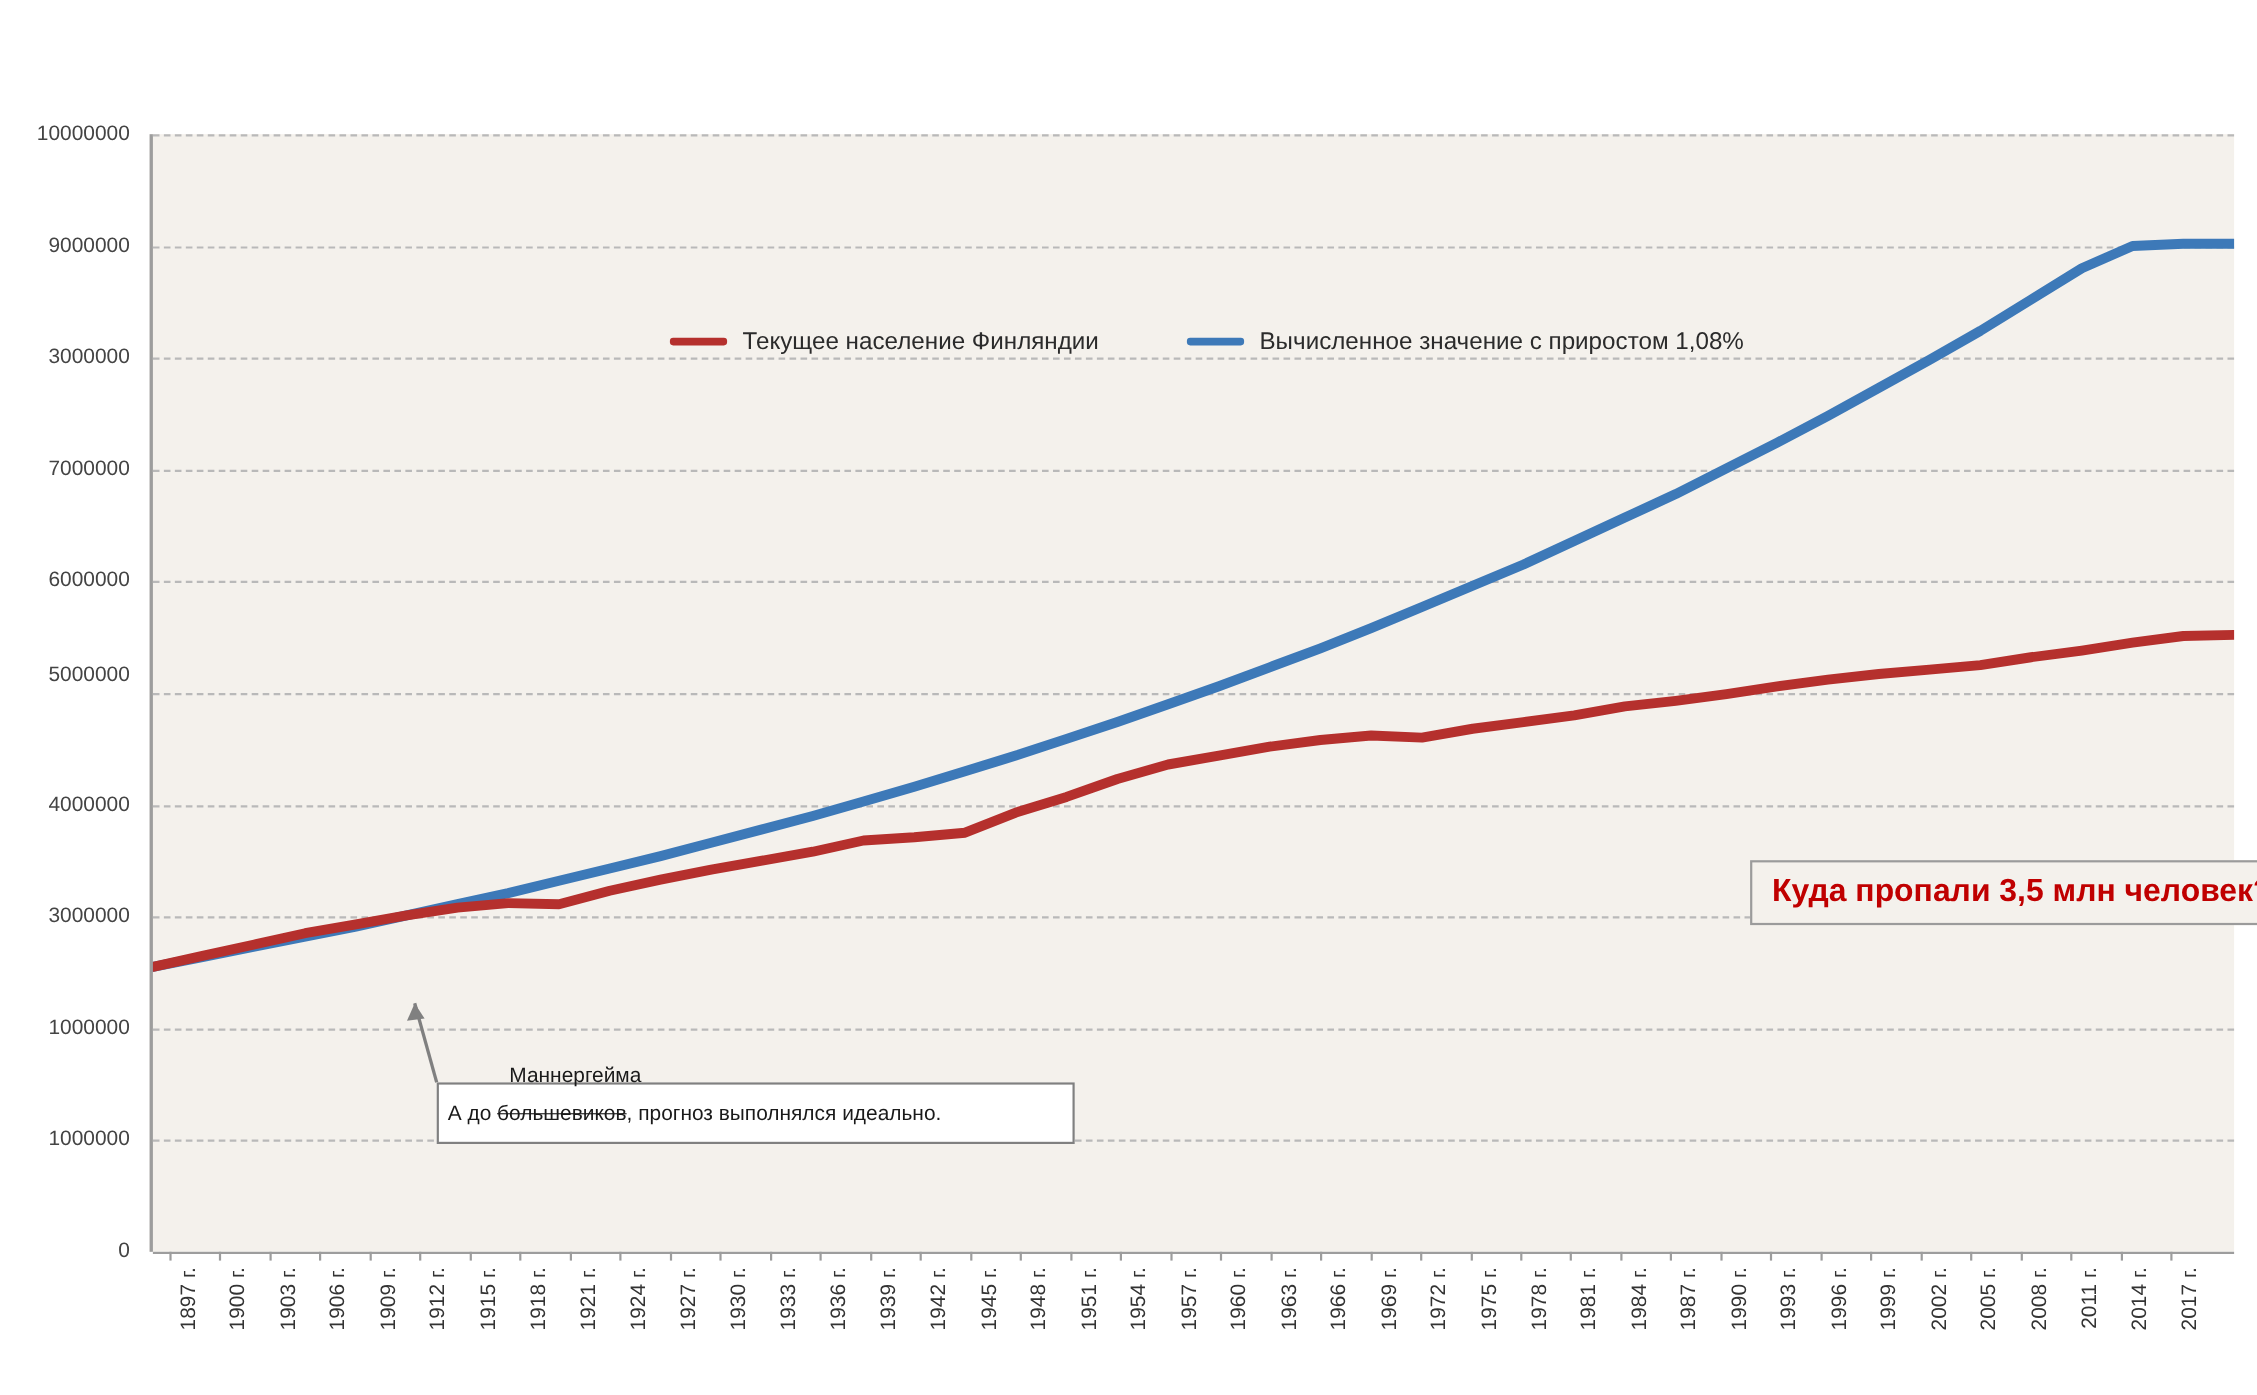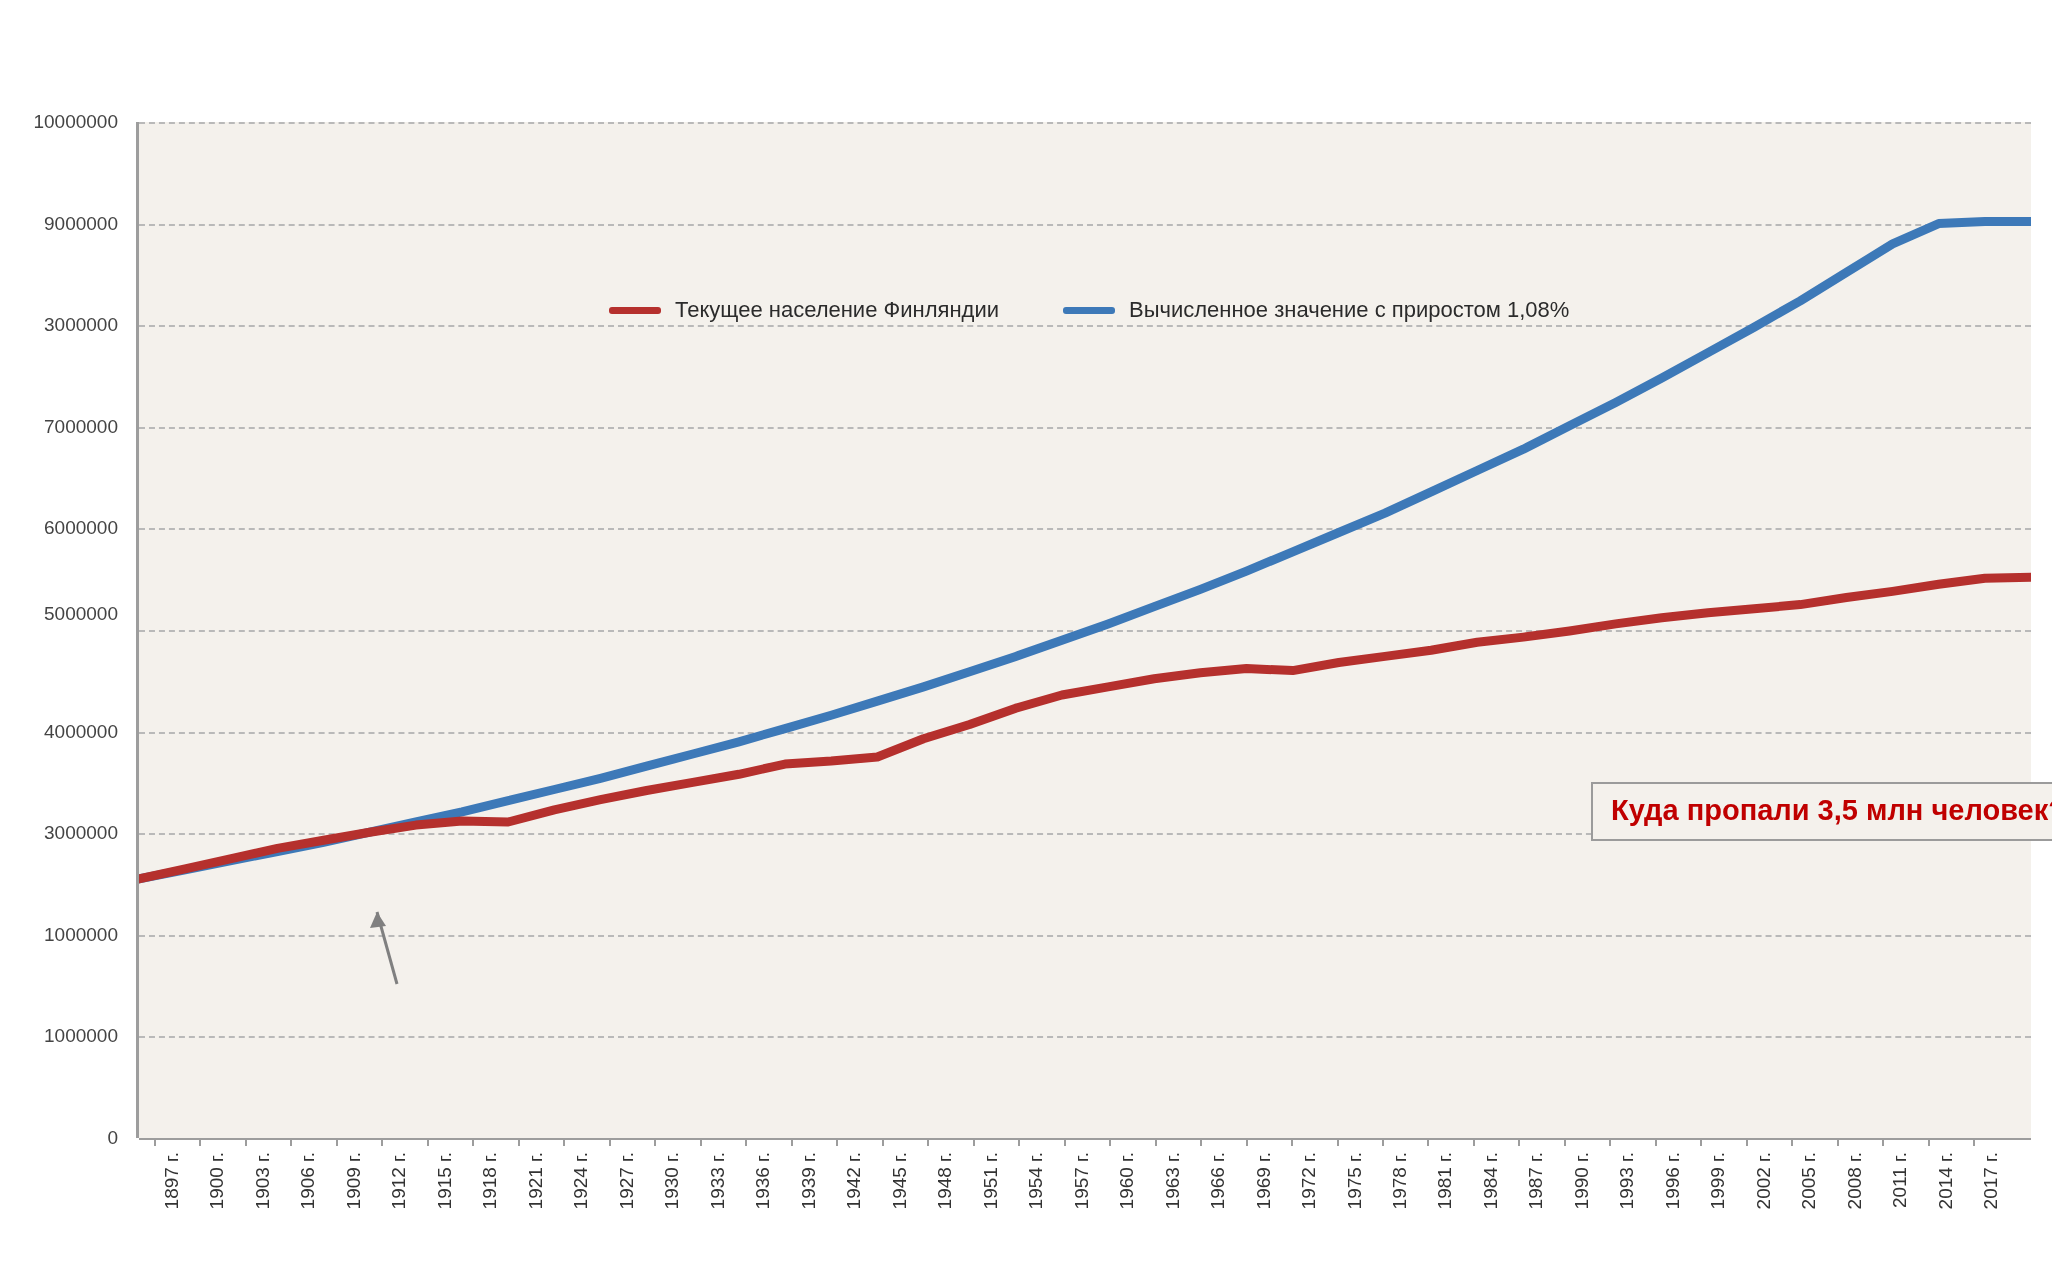--- a/index.html
+++ b/index.html
@@ -104,21 +104,21 @@
     transform-origin: left top;
     transform: rotate(-90deg) translate(-100%, 0);
   }
   
   #legend {
     position: absolute;
     left: 470px;
     top: 175px;
     display: flex;
     align-items: center;
-    gap: 64px;
+    gap: 80px;
     font-size: 22px;
     color: #2b2b2b;
   }
   .legend-entry {
     display: flex;
     align-items: center;
     gap: 14px;
   }
   .legend-swatch {
     display: block;
@@ -218,20 +218,24 @@
         <span class="legend-swatch" style="background:#3d79b8"></span>
         <span>Вычисленное значение с приростом 1,08%</span>
       </div>
     </div>
 
     <svg id="overlay-layer" viewBox="0 0 1892 1016" preserveAspectRatio="none">
       <path d="M 258 862 L 238 790" stroke="#808080" stroke-width="3" fill="none"></path>
       <path d="M 238 790 L 231 806 L 247 804 Z" fill="#808080"></path>
     </svg>
 
+    <div id="callout-box">
+      <div id="callout-line1">Маннергейма</div>
+      <div id="callout-line2"><span>А до </span><span id="callout-strike">большевиков</span><span>, прогноз выполнялся идеально.</span></div>
+    </div>
 
     <div id="question-box">Куда пропали 3,5 млн человек?</div>
   </div>
 
   <div id="x-axis">
       <div class="x-tick" style="left: 18px;"></div>
       <div class="x-label" style="left: 25px;">1897 г.</div>
       <div class="x-tick" style="left: 63.4808px;"></div>
       <div class="x-label" style="left: 70.4808px;">1900 г.</div>
       <div class="x-tick" style="left: 108.962px;"></div>

